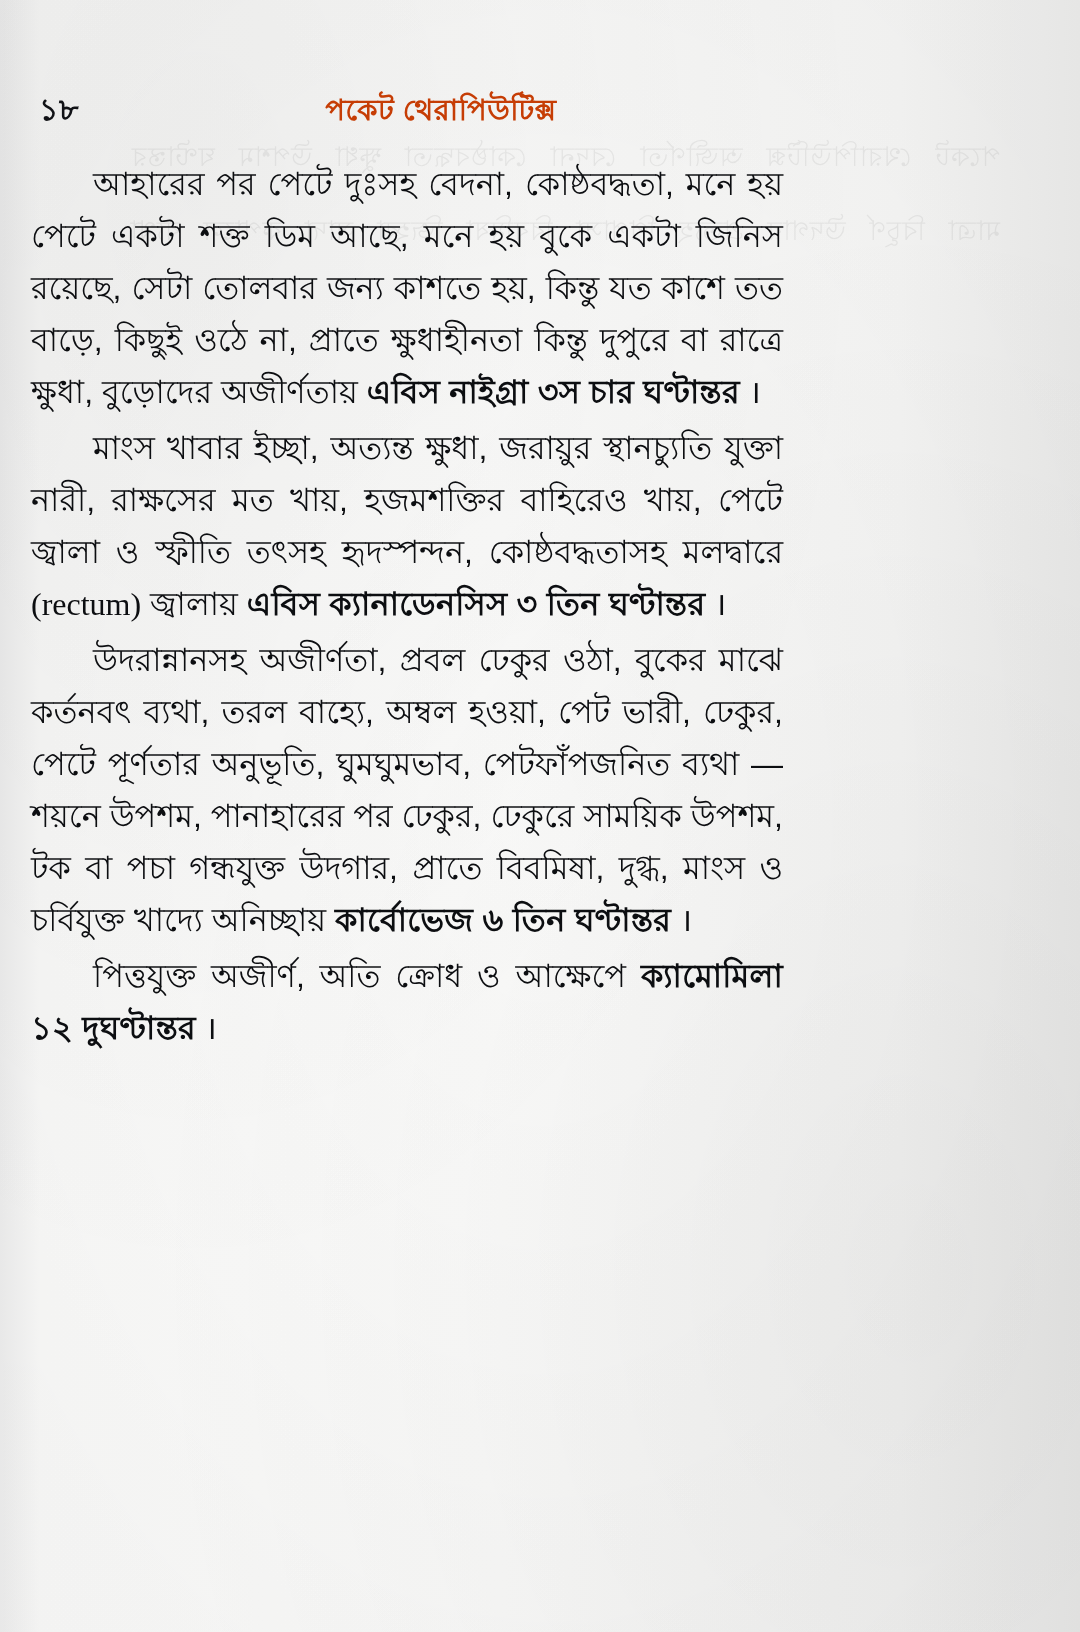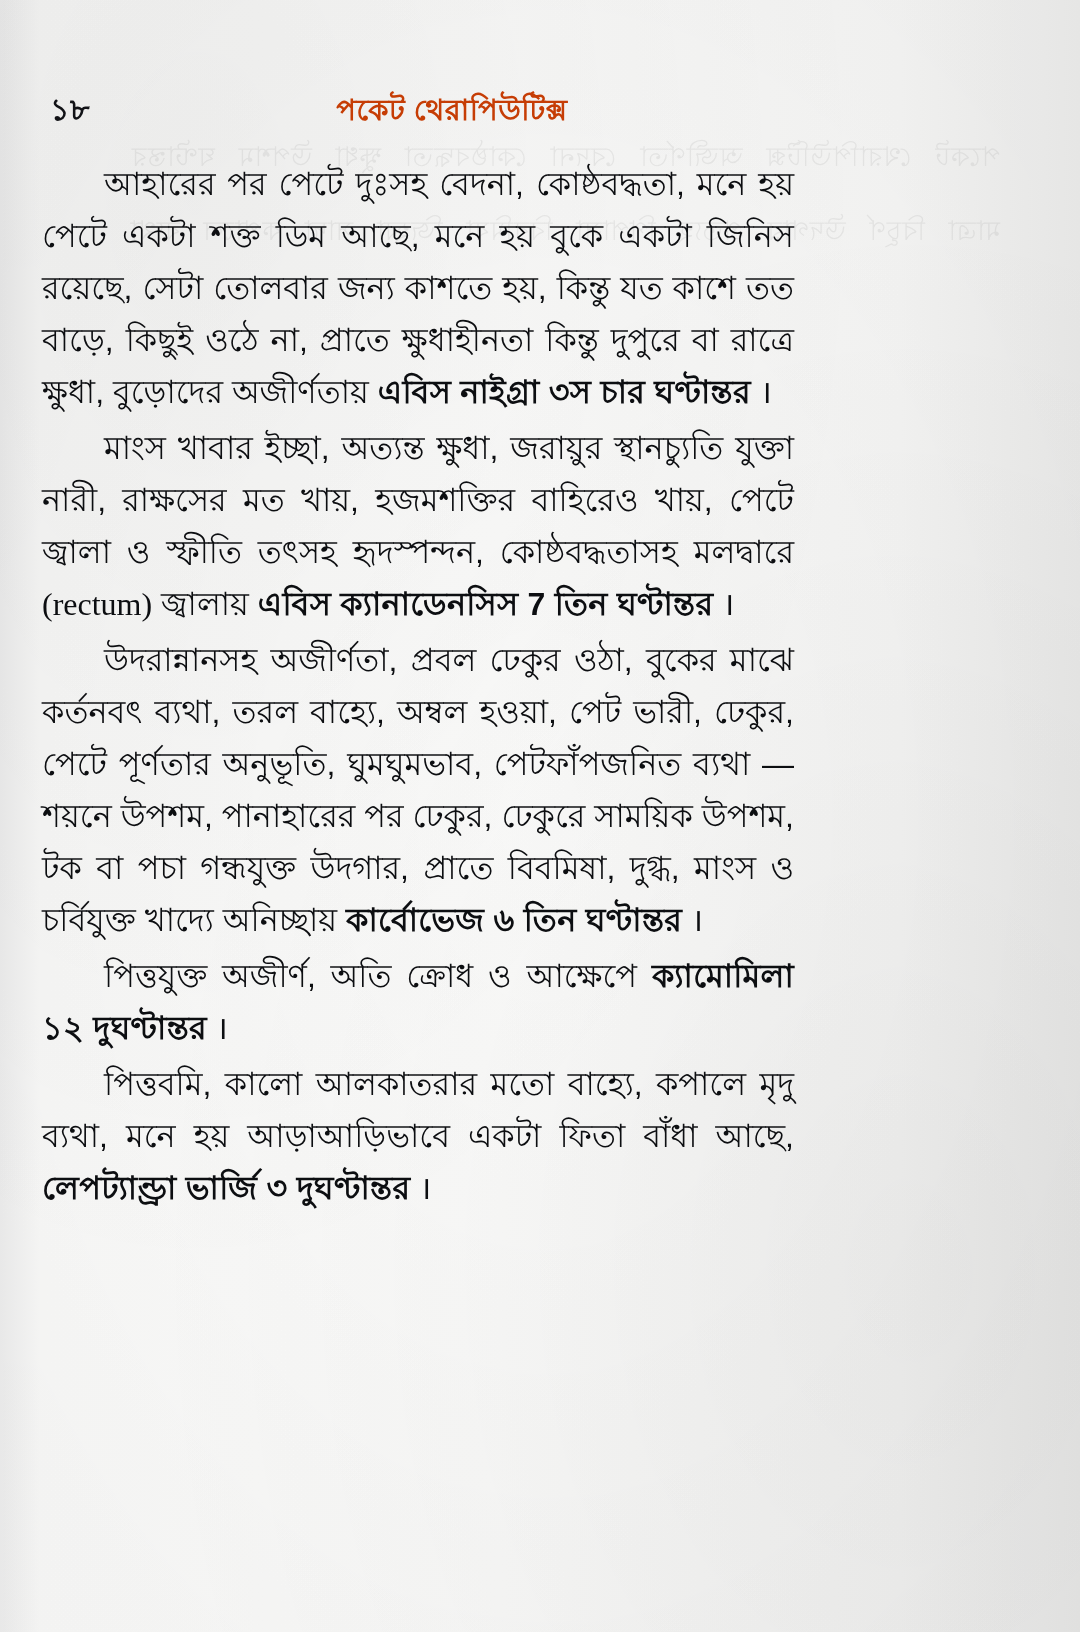--- a/index.html
+++ b/index.html
@@ -37,21 +37,21 @@
     font-size: 27px;
     line-height: 74px;
     color: #000;
     padding: 120px 80px;
     box-sizing: border-box;
     word-spacing: 14px;
     letter-spacing: 1px;
   }
   .content {
     position: absolute;
-    left: 14px; top: 0;
+    left: 3px; top: 0;
     width: 888px;
     height: 1632px;
     padding: 86px 108px 40px 28px;
     box-sizing: border-box;
   }
   .header {
     display: flex;
     align-items: baseline;
     height: 56px;
     margin-bottom: 16px;
@@ -109,19 +109,18 @@
 
 <div class="content">
 
   <div class="header">
     <div class="folio">১৮</div>
     <div class="runhead">পকেট থেরাপিউটিক্স</div>
   </div>
 
   <div class="body-text" id="body-text">
       <p class="para" id="para-1"><span>আহারের পর পেটে দুঃসহ বেদনা, কোষ্ঠবদ্ধতা, মনে হয় পেটে একটা শক্ত ডিম আছে, মনে হয় বুকে একটা জিনিস রয়েছে, সেটা তোলবার জন্য কাশতে হয়, কিন্তু যত কাশে তত বাড়ে, কিছুই ওঠে না, প্রাতে ক্ষুধাহীনতা কিন্তু দুপুরে বা রাত্রে ক্ষুধা, বুড়োদের অজীর্ণতায় </span><span class="rx">এবিস নাইগ্রা ৩স চার ঘণ্টান্তর</span><span> ।</span></p>
-      <p class="para" id="para-2"><span>মাংস খাবার ইচ্ছা, অত্যন্ত ক্ষুধা, জরায়ুর স্থানচ্যুতি যুক্তা নারী, রাক্ষসের মত খায়, হজমশক্তির বাহিরেও খায়, পেটে জ্বালা ও স্ফীতি তৎসহ হৃদস্পন্দন, কোষ্ঠবদ্ধতাসহ মলদ্বারে </span><span class="latin">(rectum)</span><span> জ্বালায় </span><span class="rx">এবিস ক্যানাডেনসিস 7 তিন ঘণ্টান্তর</span><span> ।</span></p>
+      <p class="para" id="para-2"><span>মাংস খাবার ইচ্ছা, অত্যন্ত ক্ষুধা, জরায়ুর স্থানচ্যুতি যুক্তা নারী, রাক্ষসের মত খায়, হজমশক্তির বাহিরেও খায়, পেটে জ্বালা ও স্ফীতি তৎসহ হৃদস্পন্দন, কোষ্ঠবদ্ধতাসহ মলদ্বারে </span><span class="latin">(rectum)</span><span> জ্বালায় </span><span class="rx">এবিস ক্যানাডেনসিস ৩ তিন ঘণ্টান্তর</span><span> ।</span></p>
       <p class="para" id="para-3"><span>উদরান্নানসহ অজীর্ণতা, প্রবল ঢেকুর ওঠা, বুকের মাঝে কর্তনবৎ ব্যথা, তরল বাহ্যে, অম্বল হওয়া, পেট ভারী, ঢেকুর, পেটে পূর্ণতার অনুভূতি, ঘুমঘুমভাব, পেটফাঁপজনিত ব্যথা —শয়নে উপশম, পানাহারের পর ঢেকুর, ঢেকুরে সাময়িক উপশম, টক বা পচা গন্ধযুক্ত উদগার, প্রাতে বিবমিষা, দুগ্ধ, মাংস ও চর্বিযুক্ত খাদ্যে অনিচ্ছায় </span><span class="rx">কার্বোভেজ ৬ তিন ঘণ্টান্তর</span><span> ।</span></p>
       <p class="para" id="para-5"><span>পিত্তযুক্ত অজীর্ণ, অতি ক্রোধ ও আক্ষেপে </span><span class="rx">ক্যামোমিলা ১২ দুঘণ্টান্তর</span><span> ।</span></p>
-      <p class="para" id="para-6"><span>পিত্তবমি, কালো আলকাতরার মতো বাহ্যে, কপালে মৃদু ব্যথা, মনে হয় আড়াআড়িভাবে একটা ফিতা বাঁধা আছে, </span><span class="rx">লেপট্যাণ্ড্রা ভার্জি ৩ দুঘণ্টান্তর</span><span> ।</span></p>
     </div>
 
 </div>
 
 </body></html>

